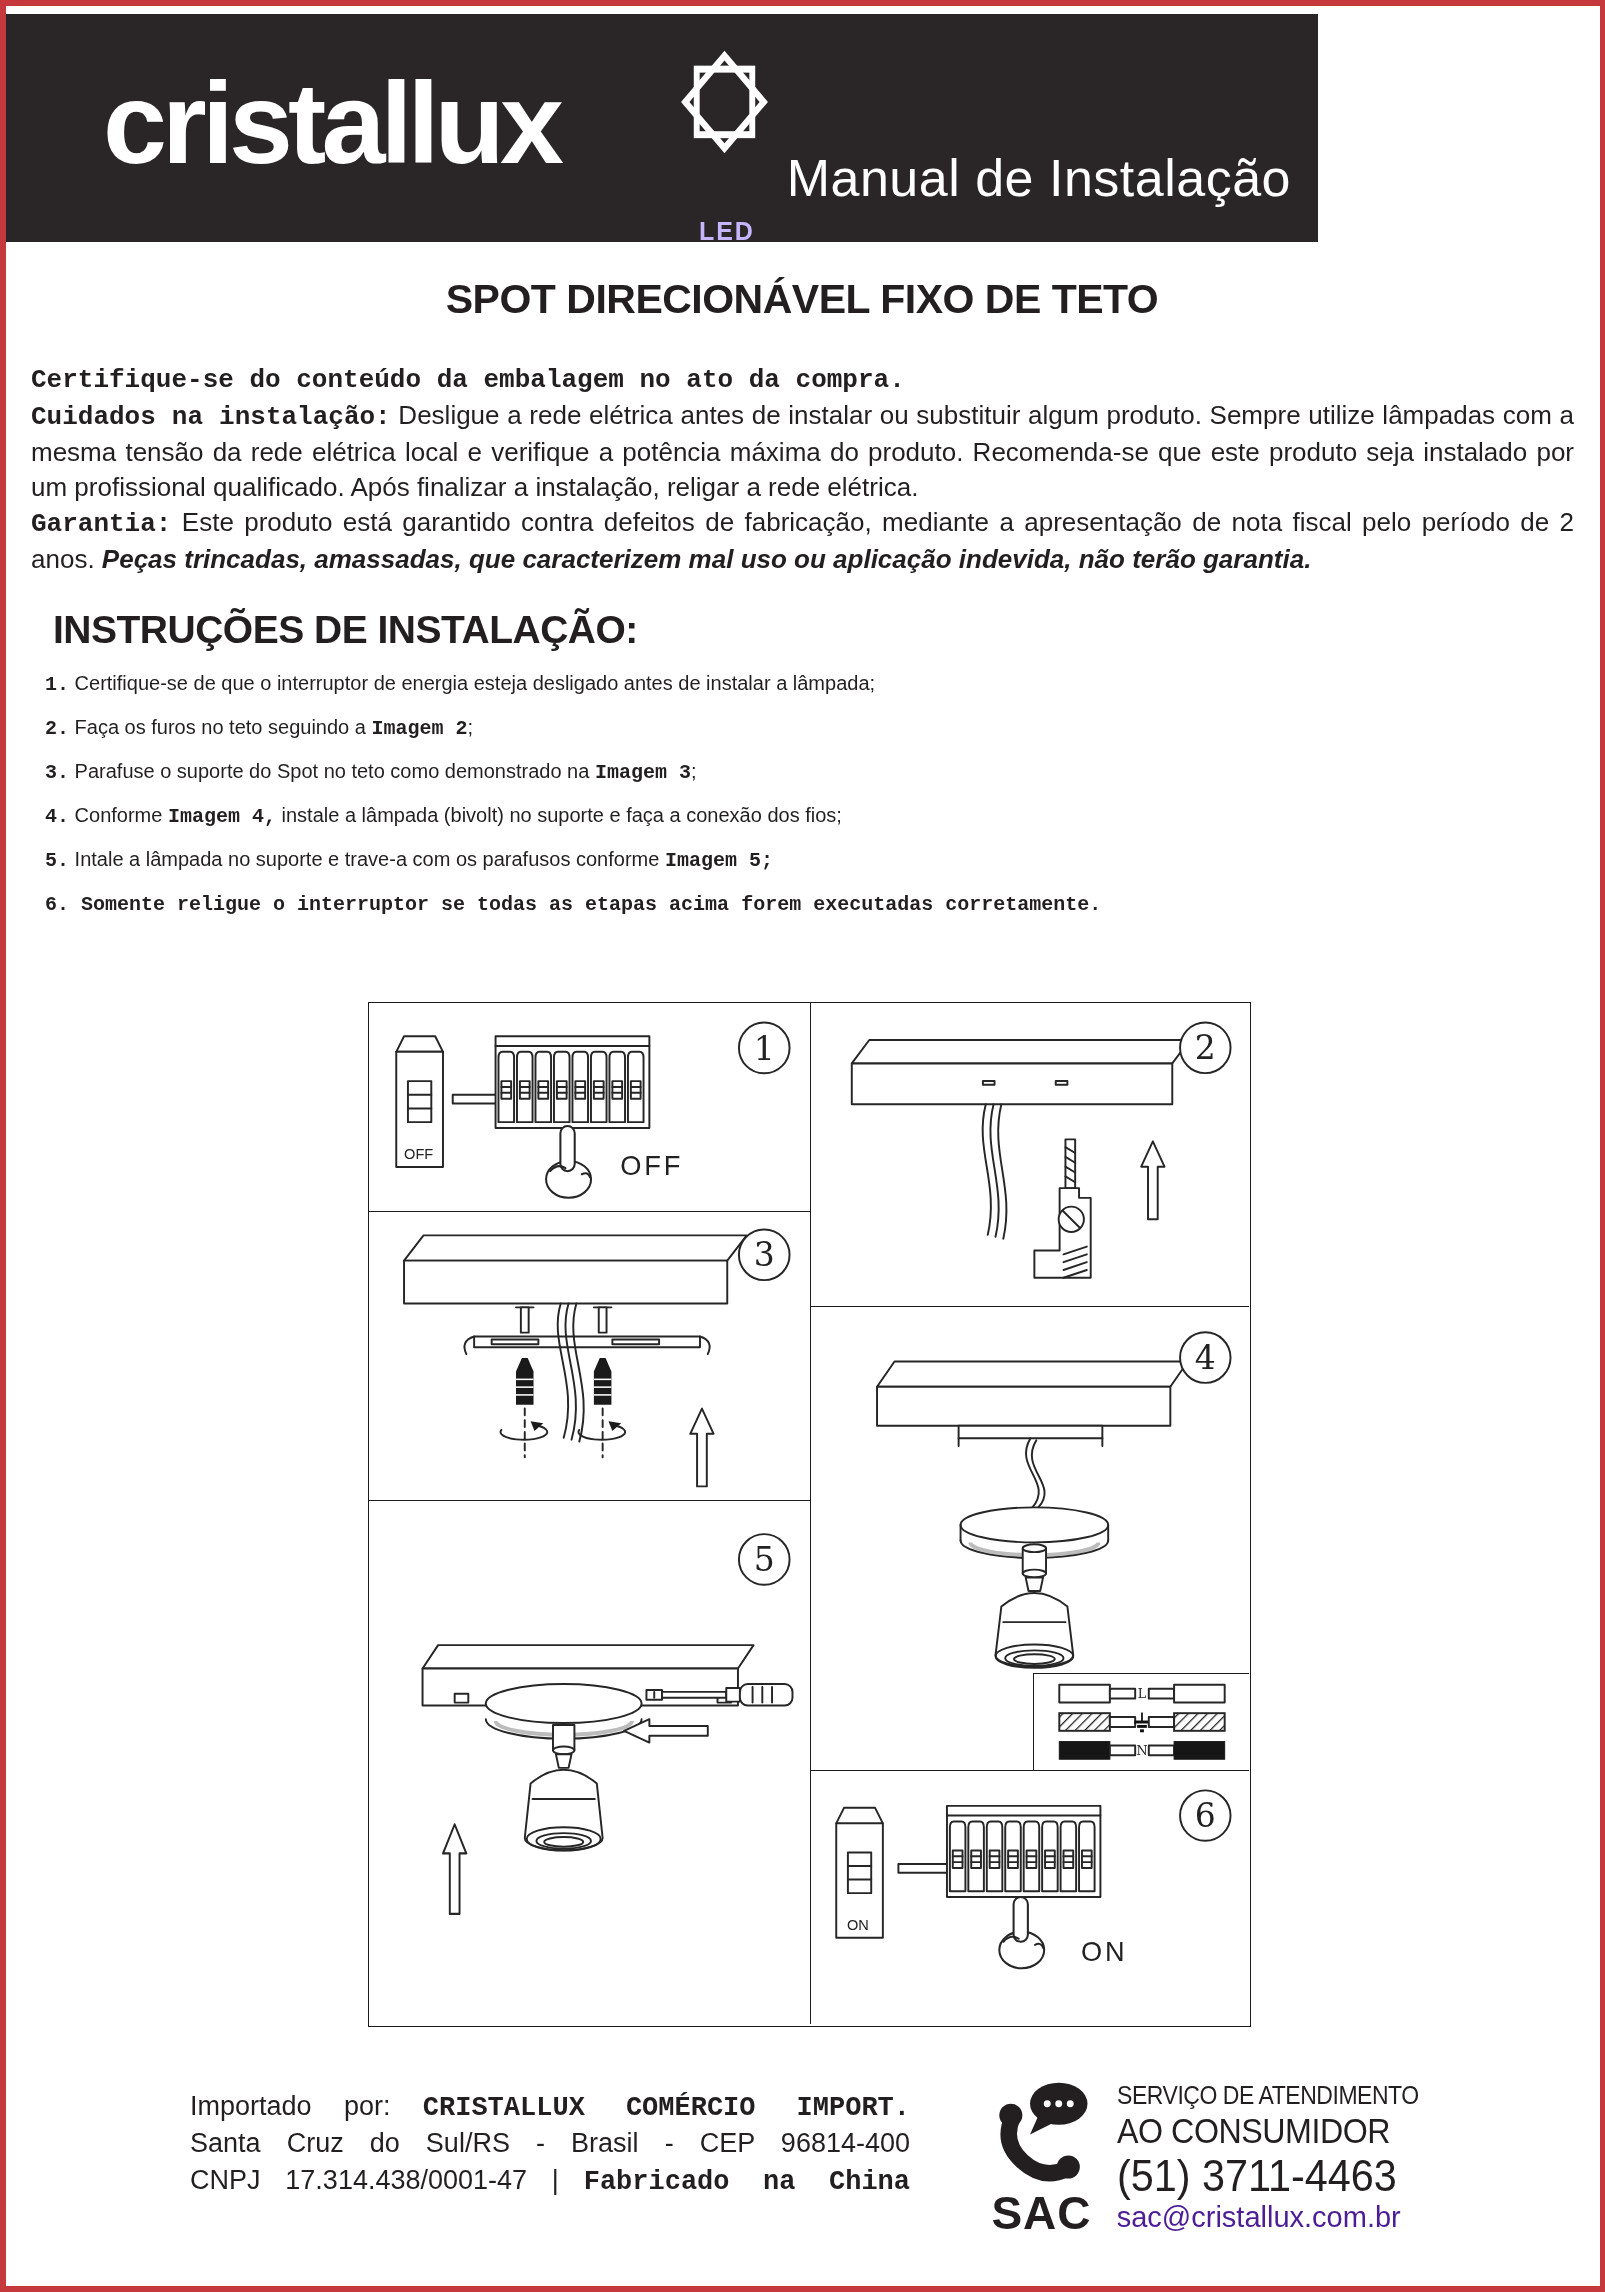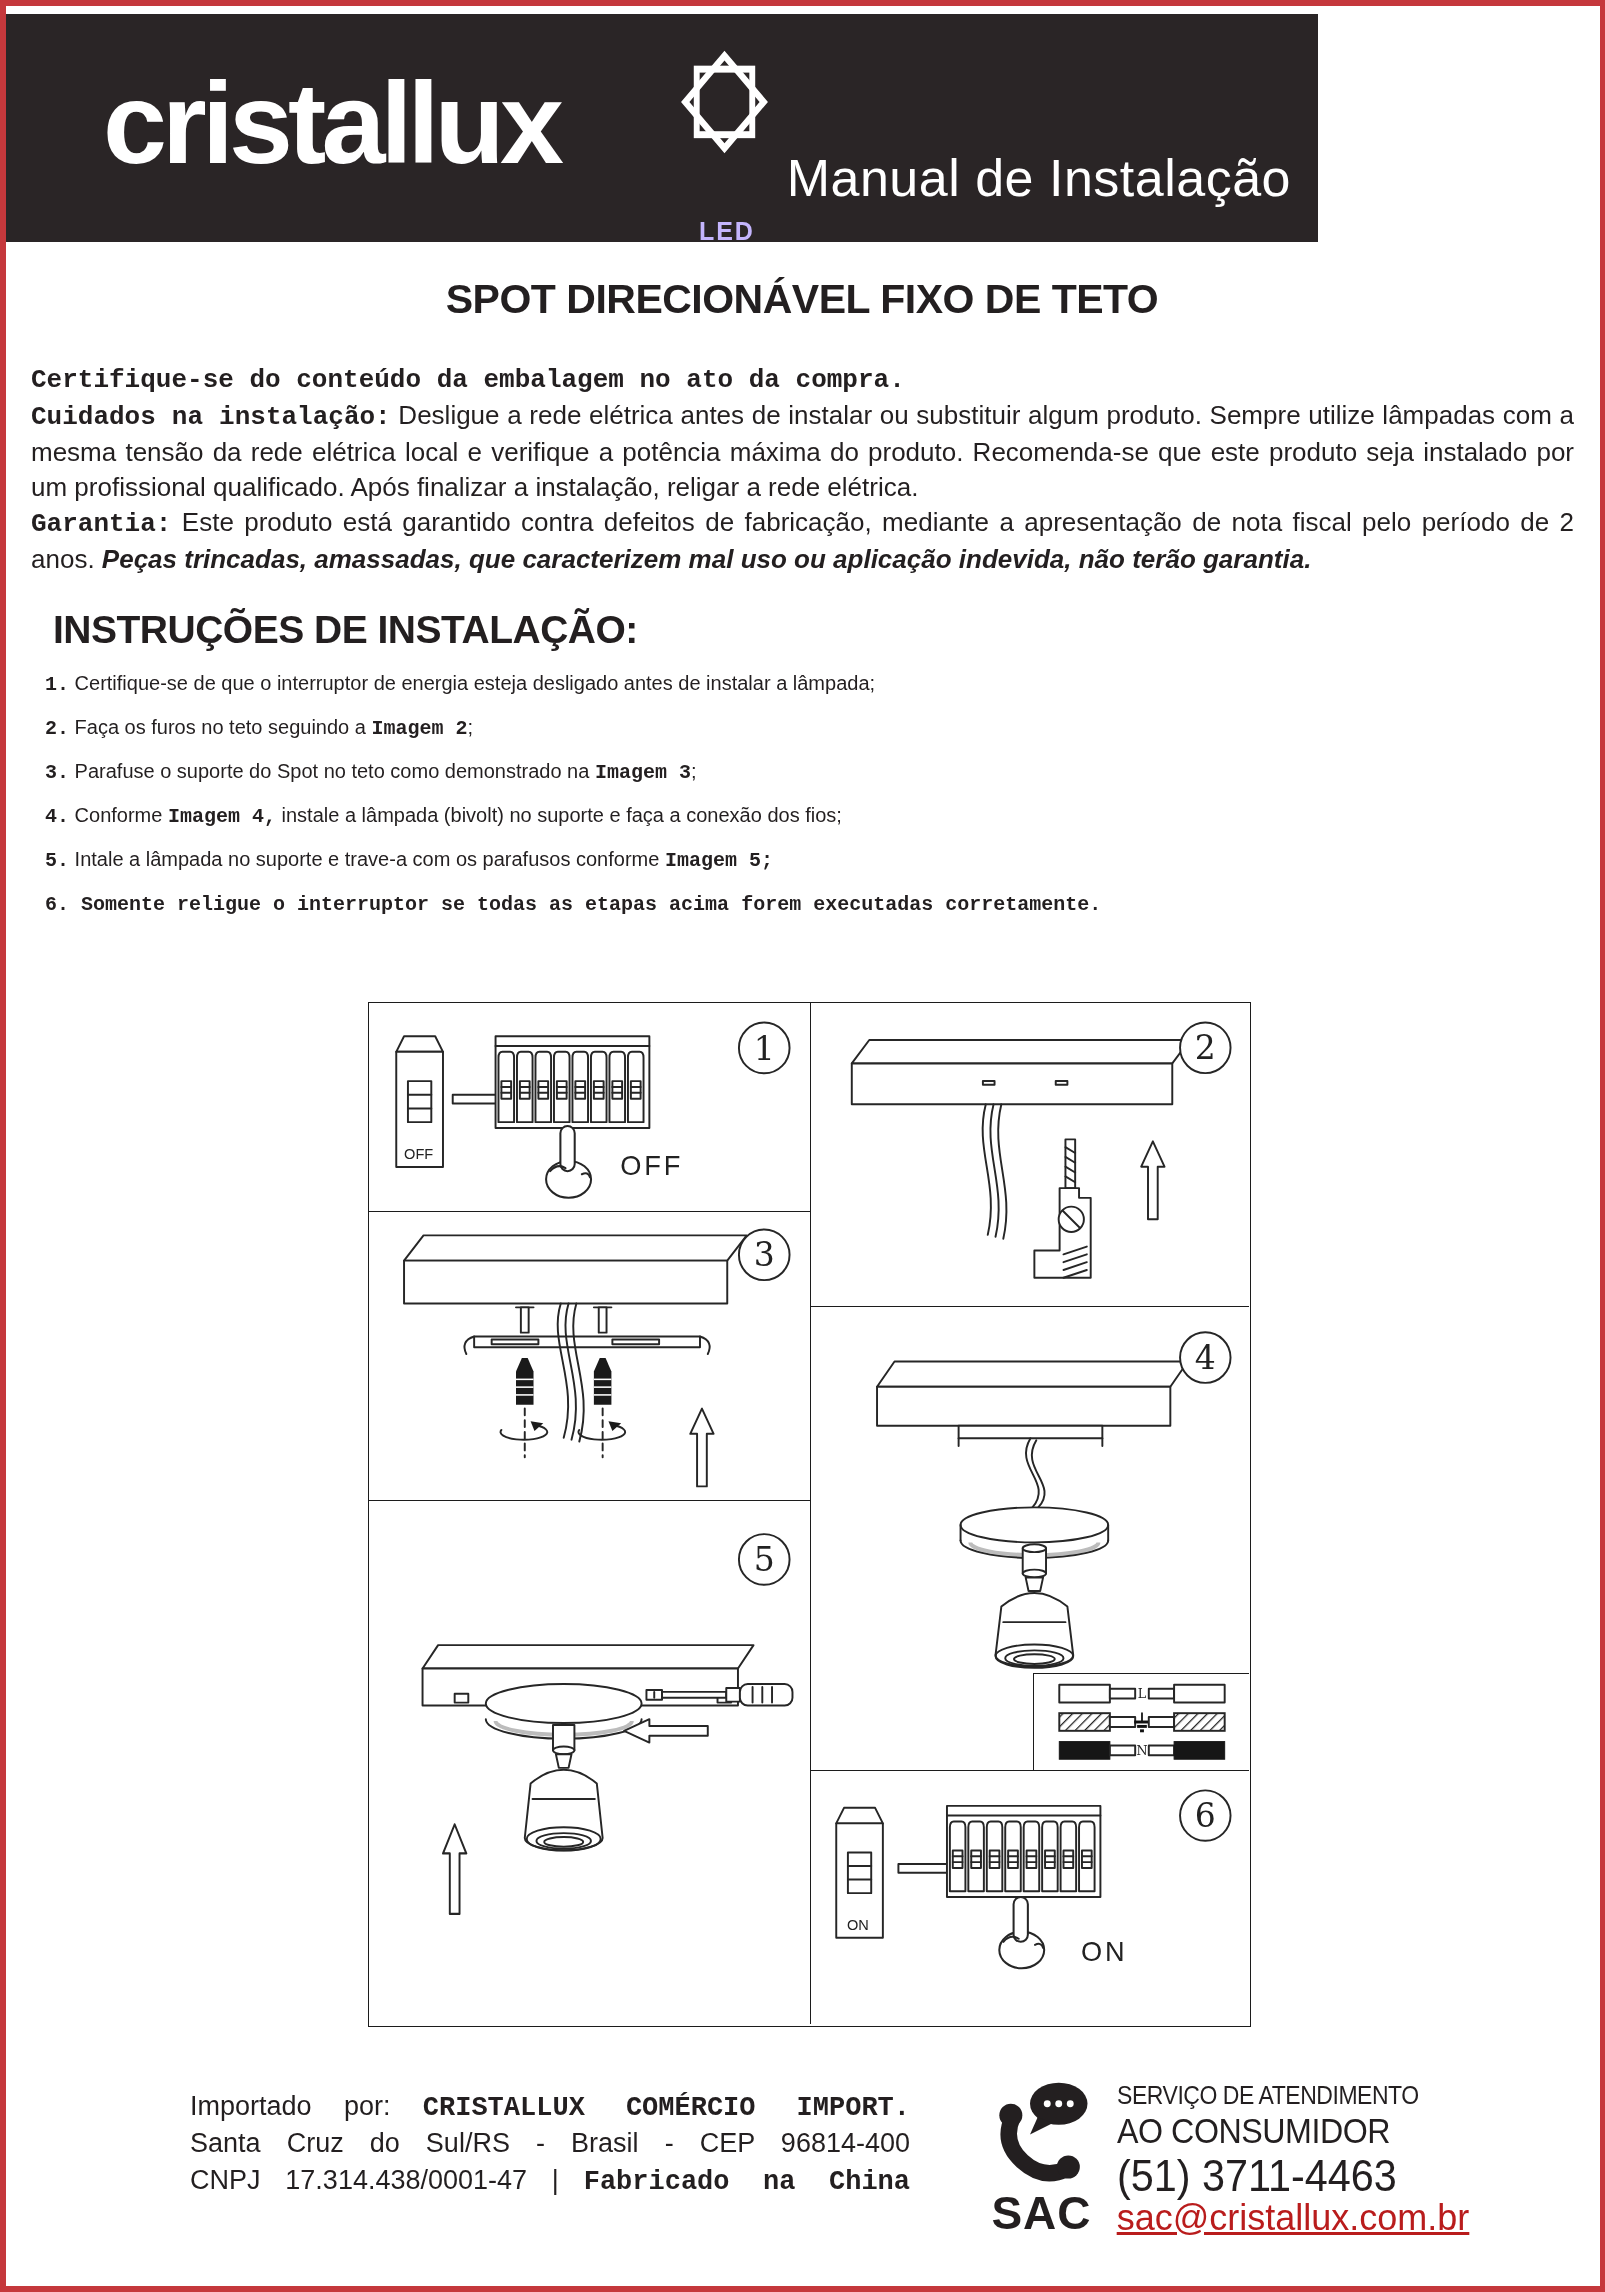--- a/index.html
+++ b/index.html
@@ -53,21 +53,21 @@
   .importer{position:absolute;left:184px;top:2082px;width:720px;font-size:27px;}
   .jline{text-align:justify;line-height:37px;height:37px;overflow:hidden;}
   .jline::after{content:"";display:inline-block;width:100%;height:0;}
   .sac{position:absolute;left:970px;top:2069px;display:flex;}
   .sac-iconcol{width:131px;text-align:center;}
   .sac-label{font-size:46px;font-weight:bold;letter-spacing:1px;margin-top:-7.8px;}
   .sac-textcol{margin-left:9.7px;padding-top:5.8px;}
   .sac-line1{font-size:25px;letter-spacing:-0.5px;transform:scaleX(0.92);transform-origin:left;}
   .sac-line2{font-size:35px;letter-spacing:-0.5px;transform:scaleX(0.92);transform-origin:left;line-height:41px;}
   .sac-phone{font-size:44px;letter-spacing:0px;transform:scaleX(0.94);transform-origin:left;line-height:49px;}
-  .sac-email{font-size:36px;color:#b91c1c;line-height:35px;text-decoration:underline;}
+  .sac-email{font-size:29px;color:#4c1d95;line-height:35px;}
 </style>
 </head>
 <body>
 
 <svg width="0" height="0" style="position:absolute">
   <defs>
     <g id="breaker">
       <path class="fw" d="M0,72 V6 Q0,0 4,0 H12 Q16,0 16,6 V72 Z"></path>
       <rect class="fw" x="3" y="30" width="10" height="18"></rect>
       <line class="ln" x1="3" y1="36" x2="13" y2="36"></line>

